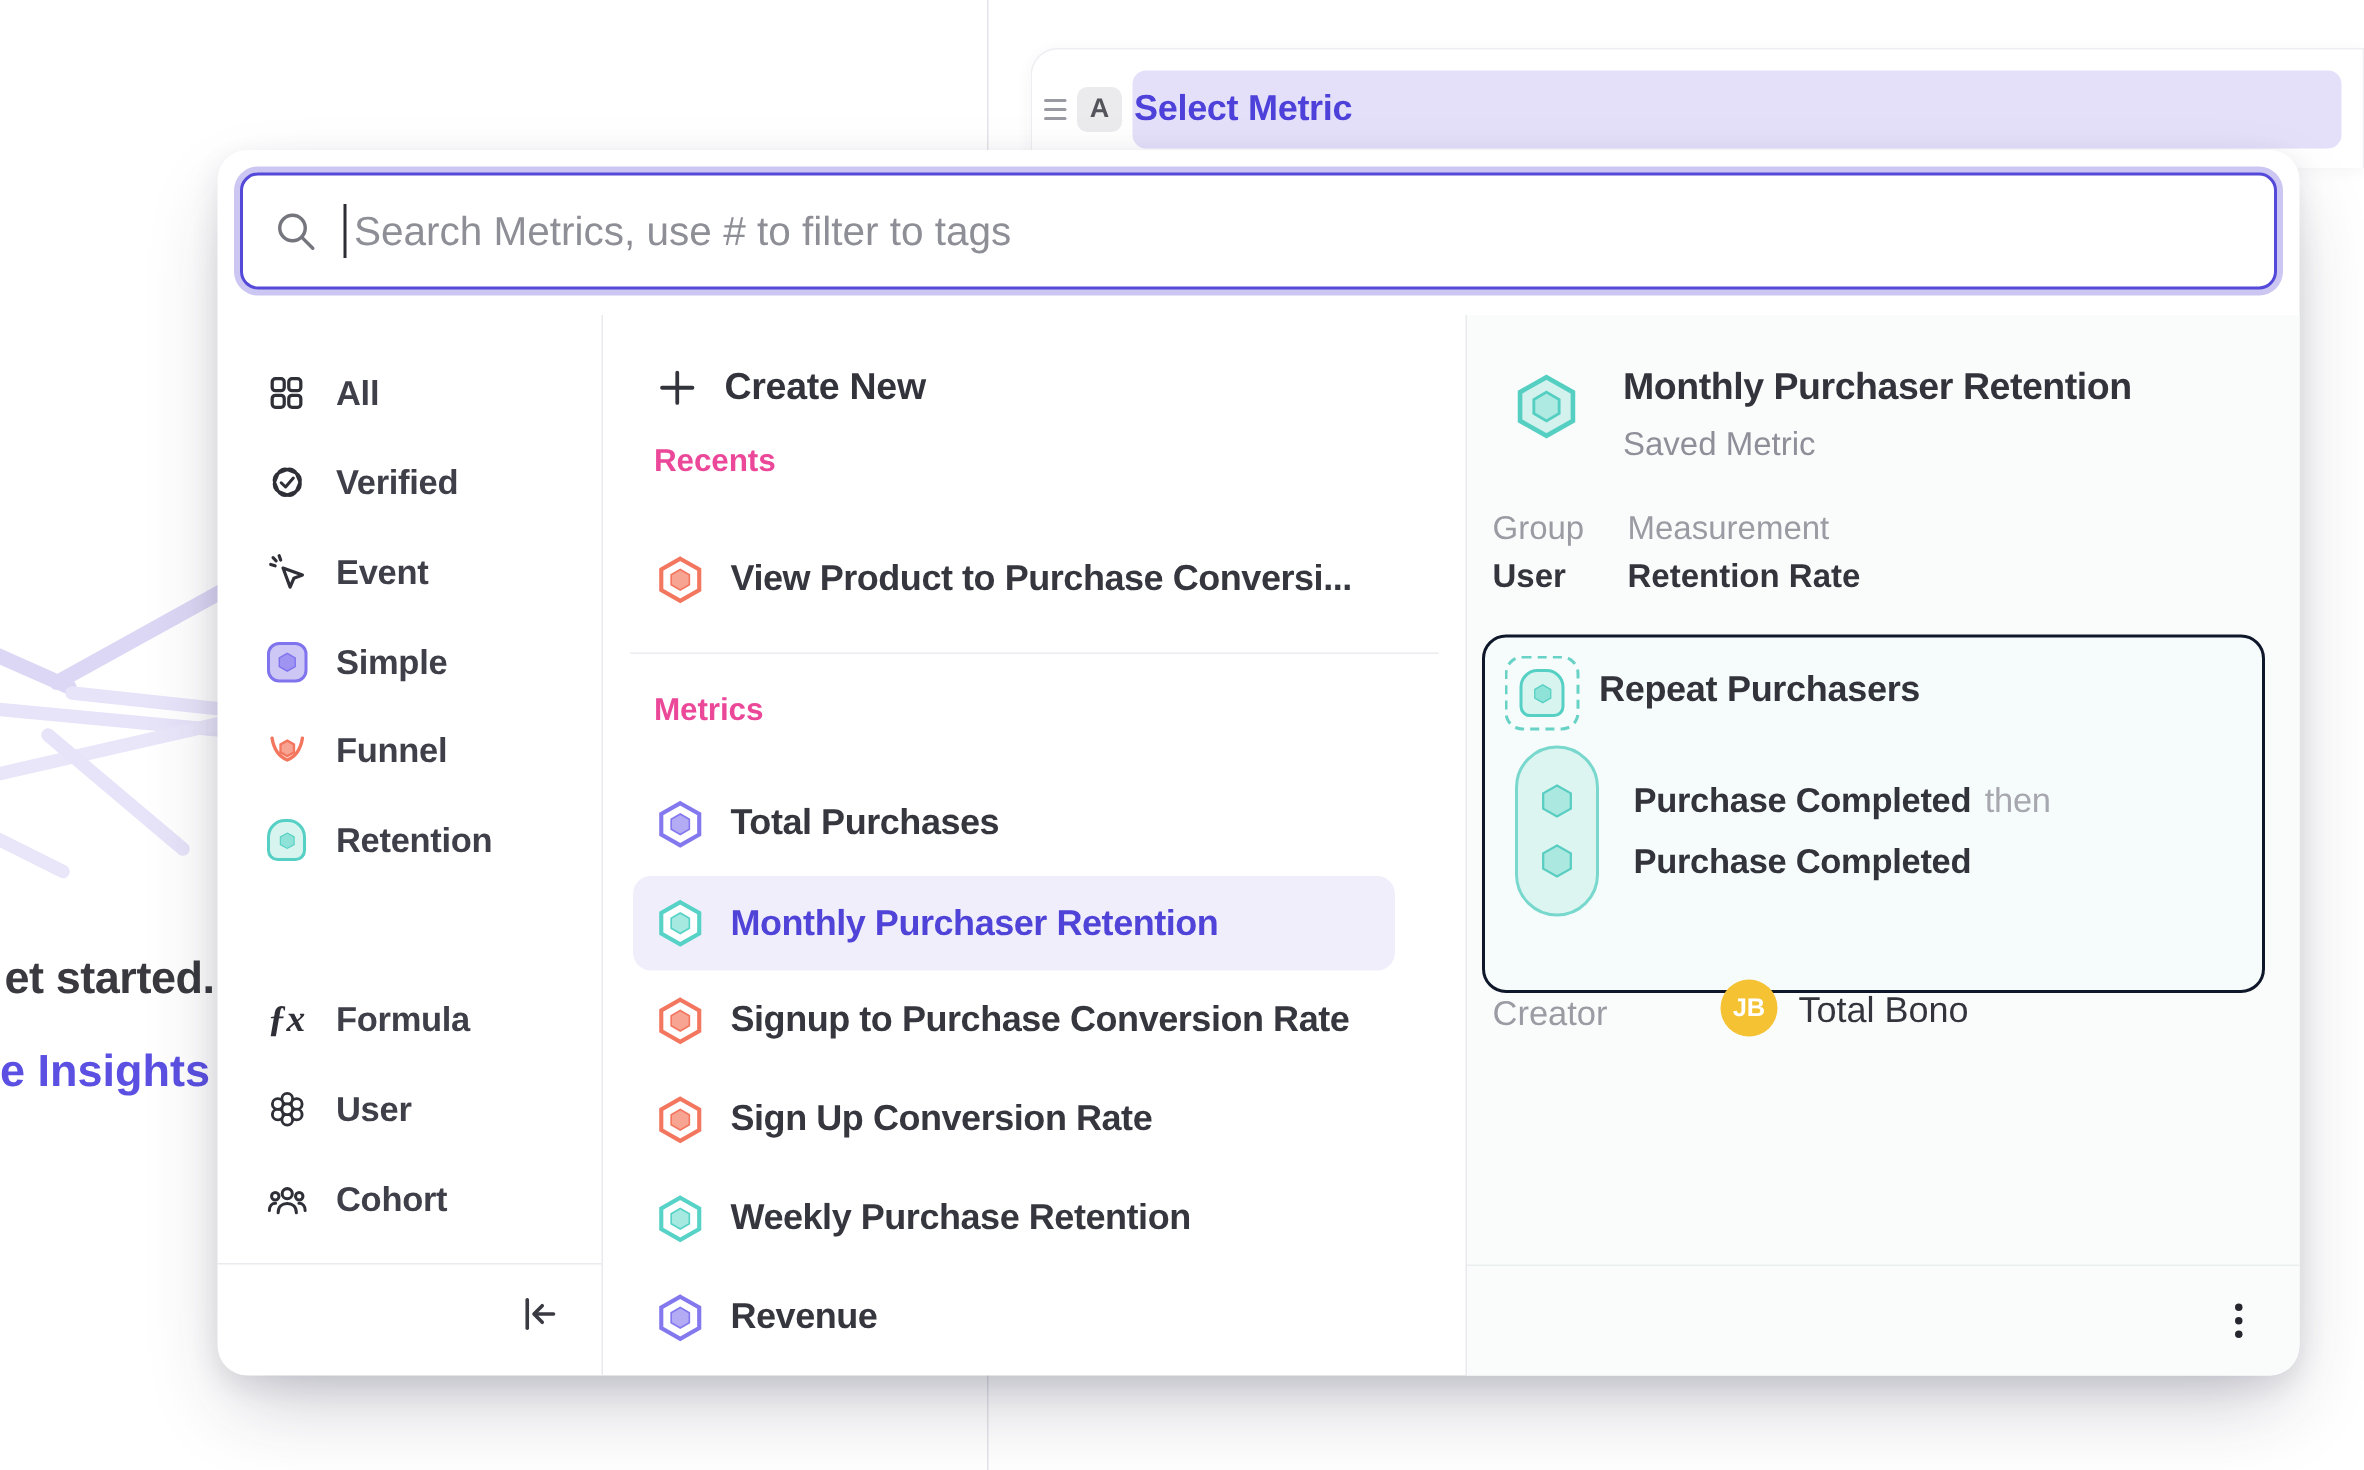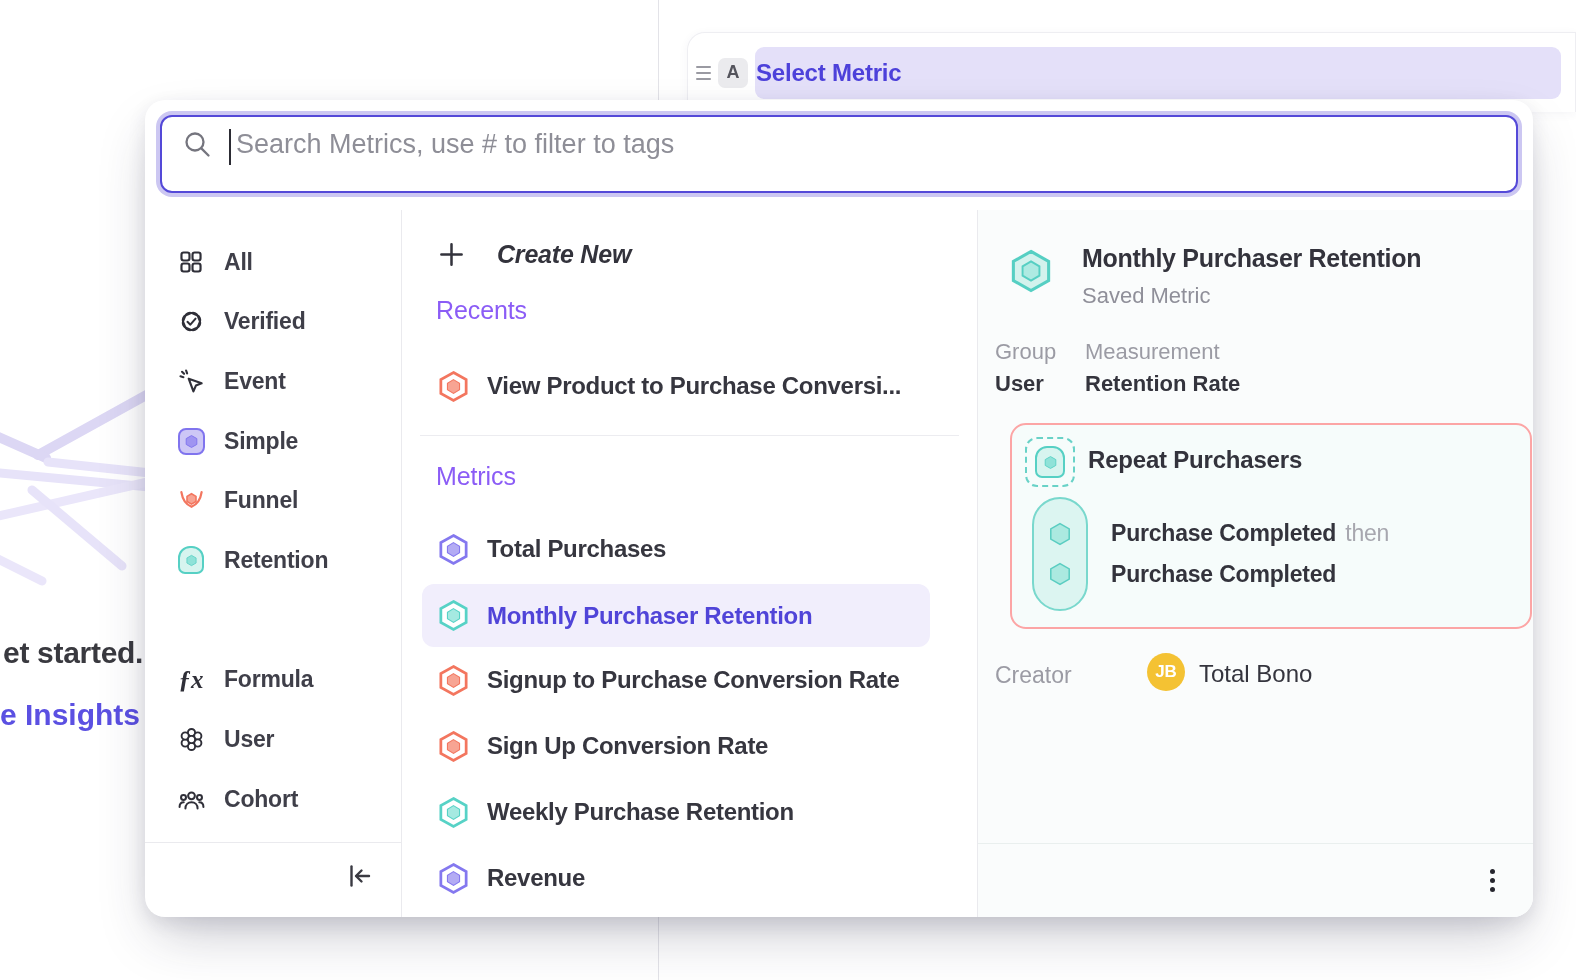--- a/index.html
+++ b/index.html
@@ -28,21 +28,21 @@
                align-items:center;padding-left:1px;margin-right:14px;}
   .select-pill .lbl{font-size:24px;font-weight:700;color:#4d41da;letter-spacing:-0.2px;}
 
   
   .modal{position:absolute;left:145px;top:100px;width:1388px;height:817px;background:#fff;
          border-radius:20px;z-index:3;
          box-shadow:0 25px 55px -12px rgba(40,40,70,0.28),0 6px 18px rgba(40,40,70,0.10);}
 
   .search-outer{position:absolute;left:15px;top:15px;right:15px;height:78px;background:#fff;
                 border:2px solid #5449d8;border-radius:12px;box-shadow:0 0 0 4px #ccc7f2;
-                display:flex;padding:12px 20px;box-sizing:border-box;}
+                display:flex;align-items:center;padding:12px 20px;box-sizing:border-box;}
   .search-outer svg{margin-right:17px;flex:0 0 auto;}
   .caret{width:2px;height:36px;background:#2c2c34;margin-right:5px;}
   .placeholder{font-size:27px;color:#8e8e97;white-space:nowrap;}
 
   .cols{position:absolute;left:0;top:110px;width:1388px;height:707px;}
 
   
   .col-sidebar{position:absolute;left:0;top:0;width:257px;height:707px;border-right:1px solid #eaeaee;box-sizing:border-box;}
   .side-item{position:absolute;left:15px;width:231px;height:50px;border-radius:10px;display:flex;
              align-items:flex-end;padding-left:17px;gap:19px;box-sizing:border-box;cursor:pointer;}
@@ -54,45 +54,45 @@
   .simple-badge{width:27px;height:27px;background:#cdc7f6;border:2px solid #8074ee;border-radius:8px;
                 display:flex;align-items:center;justify-content:center;box-sizing:border-box;}
   .arch-badge{width:26px;height:28px;background:#d7f4ef;border:2px solid #56d0c4;border-radius:12px 12px 7px 7px;
               display:flex;align-items:center;justify-content:center;box-sizing:border-box;}
   .side-footer-divider{position:absolute;left:0;top:632px;width:256px;height:1px;background:#eaeaee;}
   .collapse-btn{position:absolute;left:196px;top:648px;width:36px;height:36px;display:flex;
                 align-items:center;justify-content:center;cursor:pointer;}
 
   
   .col-list{position:absolute;left:257px;top:0;width:576px;height:707px;border-right:1px solid #eaeaee;box-sizing:border-box;}
-  .create-row{position:absolute;left:35px;top:25px;height:38px;display:flex;align-items:center;gap:31px;cursor:pointer;font-style:italic;}
+  .create-row{position:absolute;left:35px;top:25px;height:38px;display:flex;align-items:flex-end;gap:17px;cursor:pointer;}
   .create-row .label{font-size:25px;font-weight:700;color:#33333c;letter-spacing:-0.2px;}
-  .section-label{position:absolute;left:34px;font-size:25px;font-weight:400;color:#8b5cf6;letter-spacing:-0.1px;}
+  .section-label{position:absolute;left:34px;font-size:21px;font-weight:700;color:#ec4899;letter-spacing:-0.1px;}
   .lbl-recents{top:86px;}
   .lbl-metrics{top:252px;}
   .row{position:absolute;left:20px;width:508px;height:50px;border-radius:12px;display:flex;
        align-items:center;padding-left:15px;gap:17px;box-sizing:border-box;cursor:pointer;white-space:nowrap;}
   .row .label{font-size:24px;font-weight:700;color:#36363f;letter-spacing:-0.3px;}
   .row.selected{background:#f1eefc;}
   .row.selected .label{color:#5044d8;}
   .list-divider{position:absolute;left:18px;right:18px;top:225px;height:1px;background:#ececf0;}
 
   
   .col-detail{position:absolute;left:833px;top:0;width:555px;height:707px;background:#fafcfc;
               border-radius:0 0 20px 0;box-sizing:border-box;}
   .detail-head-icon{position:absolute;left:30px;top:38px;}
   .detail-title{position:absolute;left:104px;top:34px;font-size:25px;font-weight:700;color:#33333c;letter-spacing:-0.3px;white-space:nowrap;}
   .detail-subtitle{position:absolute;left:104px;top:73px;font-size:22px;color:#8f8f99;}
   .meta-label{position:absolute;top:129px;font-size:22px;color:#9b9ba4;}
   .meta-value{position:absolute;top:161px;font-size:22px;font-weight:700;color:#34343d;}
   .ml-group{left:17px;}  .mv-group{left:17px;}
   .ml-meas{left:107px;}  .mv-meas{left:107px;}
 
-  .def-card{position:absolute;left:32px;top:213px;width:522px;height:206px;background:#f6fcfb;
-            border:2px solid #fca5a5;border-radius:16px;box-sizing:border-box;}
+  .def-card{position:absolute;left:10px;top:213px;width:522px;height:239px;background:#f6fcfb;
+            border:2px solid #0f172a;border-radius:16px;box-sizing:border-box;}
   .def-icon{position:absolute;left:13px;top:12px;width:50px;height:50px;border:2px dashed #69d2c7;
             border-radius:12px;display:flex;align-items:center;justify-content:center;box-sizing:border-box;}
   .def-icon .arch-badge{width:30px;height:32px;}
   .def-title{position:absolute;left:76px;top:21px;font-size:24px;font-weight:700;color:#33333c;letter-spacing:-0.2px;}
   .capsule{position:absolute;left:20px;top:72px;width:56px;height:114px;background:#dcf5f1;
            border:2px solid #79d8cd;border-radius:28px;box-sizing:border-box;
            display:flex;flex-direction:column;align-items:center;justify-content:center;gap:14px;}
   .step{position:absolute;font-size:23px;font-weight:700;color:#33333c;white-space:nowrap;letter-spacing:-0.2px;}
   .step-1{left:99px;top:95px;} .step-2{left:99px;top:136px;}
   .then{color:#a7a7af;font-weight:400;margin-left:9px;}

